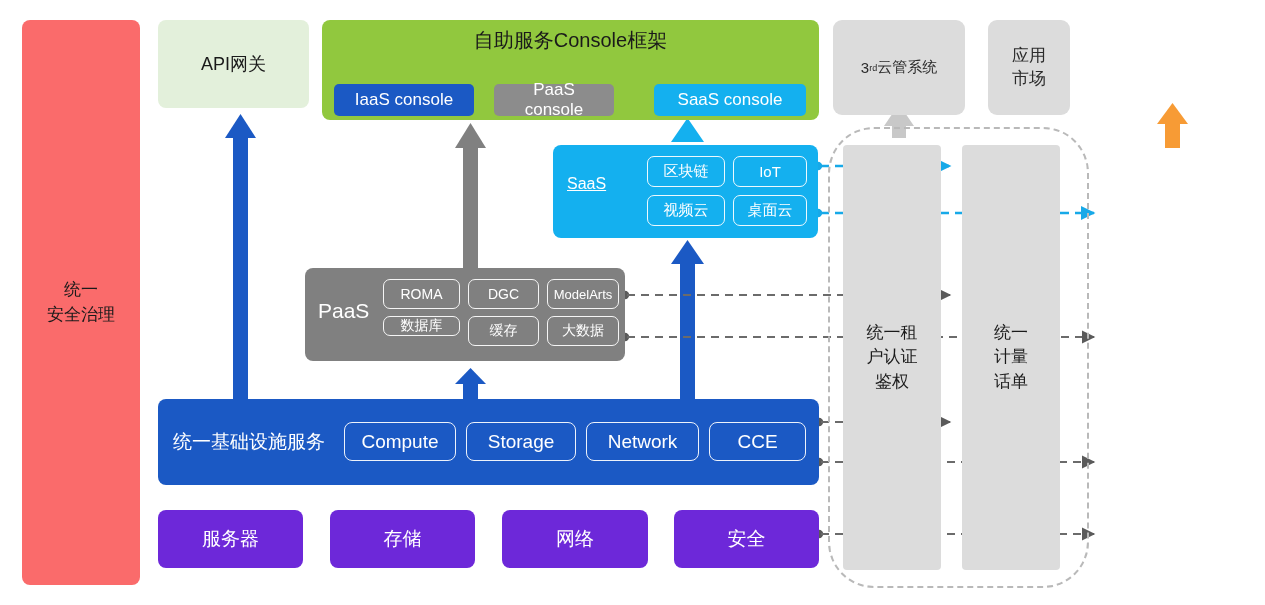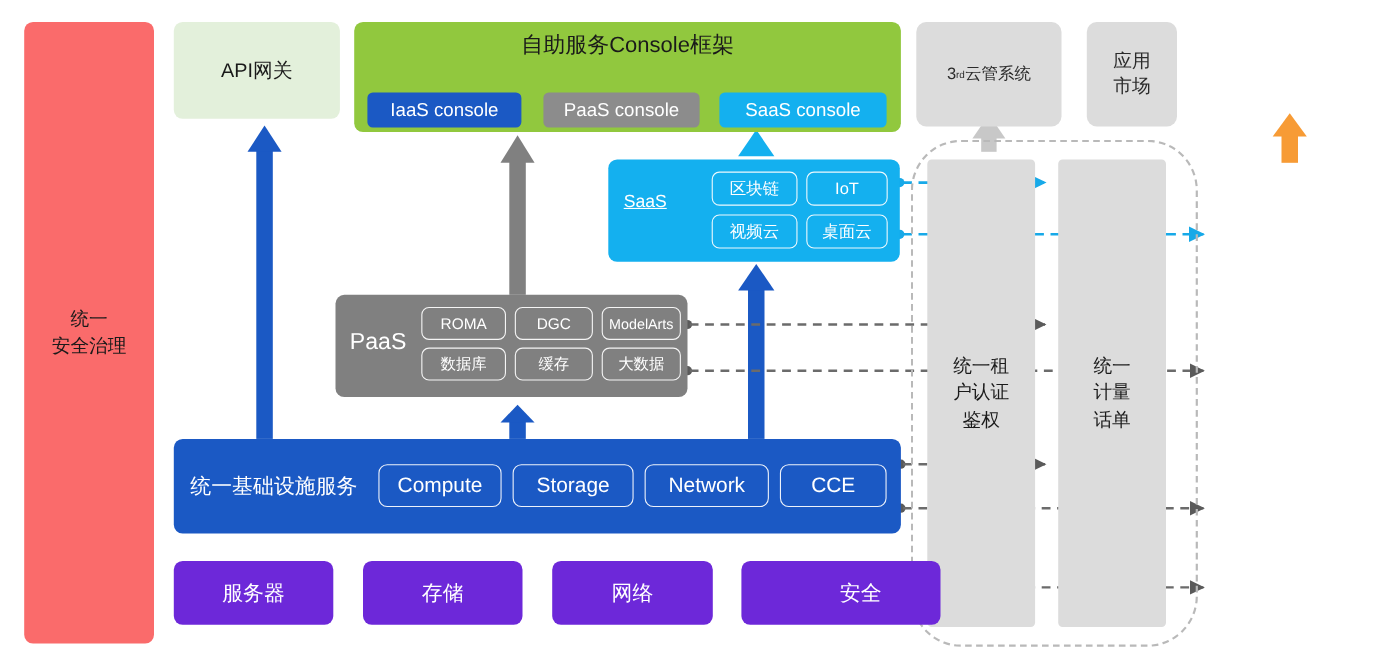--- a/index.html
+++ b/index.html
@@ -11,21 +11,21 @@
   #security-pillar{left:22px;top:20px;width:118px;height:565px;background:#fa6b6b;border-radius:8px;color:#1a1a1a;font-size:17px;line-height:1.45;}
 
   
   #api-gateway{left:158px;top:20px;width:151px;height:88px;background:#e3f0db;border-radius:8px;color:#1a1a1a;font-size:18px;}
 
   
   #console-frame{left:322px;top:20px;width:497px;height:100px;background:#8dc63f;background:#91c83e;border-radius:8px;display:block;}
   #console-title{position:absolute;left:0;top:7px;width:100%;text-align:center;color:#1a1a1a;font-size:20px;}
   .console-btn{position:absolute;top:64px;height:32px;border-radius:5px;display:flex;align-items:center;justify-content:center;color:#ffffff;font-size:17px;padding:0 12px;box-sizing:border-box;}
   #console-btn-0{left:12px;width:140px;background:#1b59c4;}
-  #console-btn-1{left:172px;width:142px;background:#8c8c8c;}
+  #console-btn-1{left:172px;width:120px;background:#8c8c8c;}
   #console-btn-2{left:332px;width:152px;background:#14b0ef;}
 
   
   #third-party-sys{left:833px;top:20px;width:132px;height:95px;background:#dcdcdc;border-radius:9px;color:#2b2b2b;font-size:15px;}
   #third-party-sys sup{font-size:9px;vertical-align:super;}
   #app-market{left:988px;top:20px;width:82px;height:95px;background:#dcdcdc;border-radius:9px;color:#2b2b2b;font-size:17px;line-height:1.35;}
 
   
   #ops-platform-top{left:1102px;top:20px;width:142px;height:93px;background:#f79b35;border-radius:8px;color:#1a1a1a;font-size:16px;line-height:1.4;}
   #ops-platform-body{left:1102px;top:147px;width:142px;height:417px;background:#f79b35;border-radius:8px;color:#1a1a1a;font-size:17px;line-height:1.5;}
@@ -38,39 +38,39 @@
   #saas-chip-1{left:180px;top:11px;width:74px;height:31px;}
   #saas-chip-2{left:94px;top:50px;width:78px;height:31px;}
   #saas-chip-3{left:180px;top:50px;width:74px;height:31px;}
 
   
   #paas-block{left:305px;top:268px;width:320px;height:93px;background:#808080;border-radius:8px;display:block;}
   #paas-label{position:absolute;left:13px;top:31px;color:#ffffff;font-size:21px;}
   #paas-chip-0{left:78px;top:11px;width:77px;height:30px;font-size:14px;}
   #paas-chip-1{left:163px;top:11px;width:71px;height:30px;font-size:14px;}
   #paas-chip-2{left:242px;top:11px;width:72px;height:30px;font-size:13px;}
-  #paas-chip-3{left:78px;top:48px;width:77px;height:30px;font-size:14px;}
+  #paas-chip-3{left:78px;top:48px;width:77px;height:20px;font-size:14px;}
   #paas-chip-4{left:163px;top:48px;width:71px;height:30px;font-size:14px;}
   #paas-chip-5{left:242px;top:48px;width:72px;height:30px;font-size:14px;}
 
   
   #iaas-block{left:158px;top:399px;width:661px;height:86px;background:#1b59c4;border-radius:8px;display:block;}
   #iaas-label{position:absolute;left:15px;top:30px;color:#ffffff;font-size:19px;}
   .iaas-chip{position:absolute;top:23px;height:39px;box-sizing:border-box;display:flex;align-items:center;justify-content:center;color:#ffffff;font-size:19px;border:1.6px solid rgba(255,255,255,.92);border-radius:8px;}
   #iaas-chip-0{left:186px;width:112px;}
   #iaas-chip-1{left:308px;width:110px;}
   #iaas-chip-2{left:428px;width:113px;}
   #iaas-chip-3{left:551px;width:97px;}
 
   
   .hw{position:absolute;top:510px;height:58px;background:#6d28d9;border-radius:8px;display:flex;align-items:center;justify-content:center;color:#ffffff;font-size:19px;}
   #hw-0{left:158px;width:145px;}
   #hw-1{left:330px;width:145px;}
   #hw-2{left:502px;width:146px;}
-  #hw-3{left:674px;width:145px;padding-left:36px;}
+  #hw-3{left:674px;width:145px;}
 
   
   #shared-services-zone{position:absolute;left:828px;top:127px;width:261px;height:461px;border:2.5px dashed #b9b9b9;border-radius:46px;box-sizing:border-box;}
   .gray-col{position:absolute;background:#dcdcdc;border-radius:4px;width:98px;top:145px;height:425px;display:flex;align-items:center;justify-content:center;color:#1a1a1a;font-size:17px;line-height:1.45;text-align:center;}
   #gray-col-0{left:843px;}
   #gray-col-1{left:962px;}
 
   
   #wires{position:absolute;left:0;top:0;width:1265px;height:605px;pointer-events:none;}
   .lbl{white-space:pre-line;}

